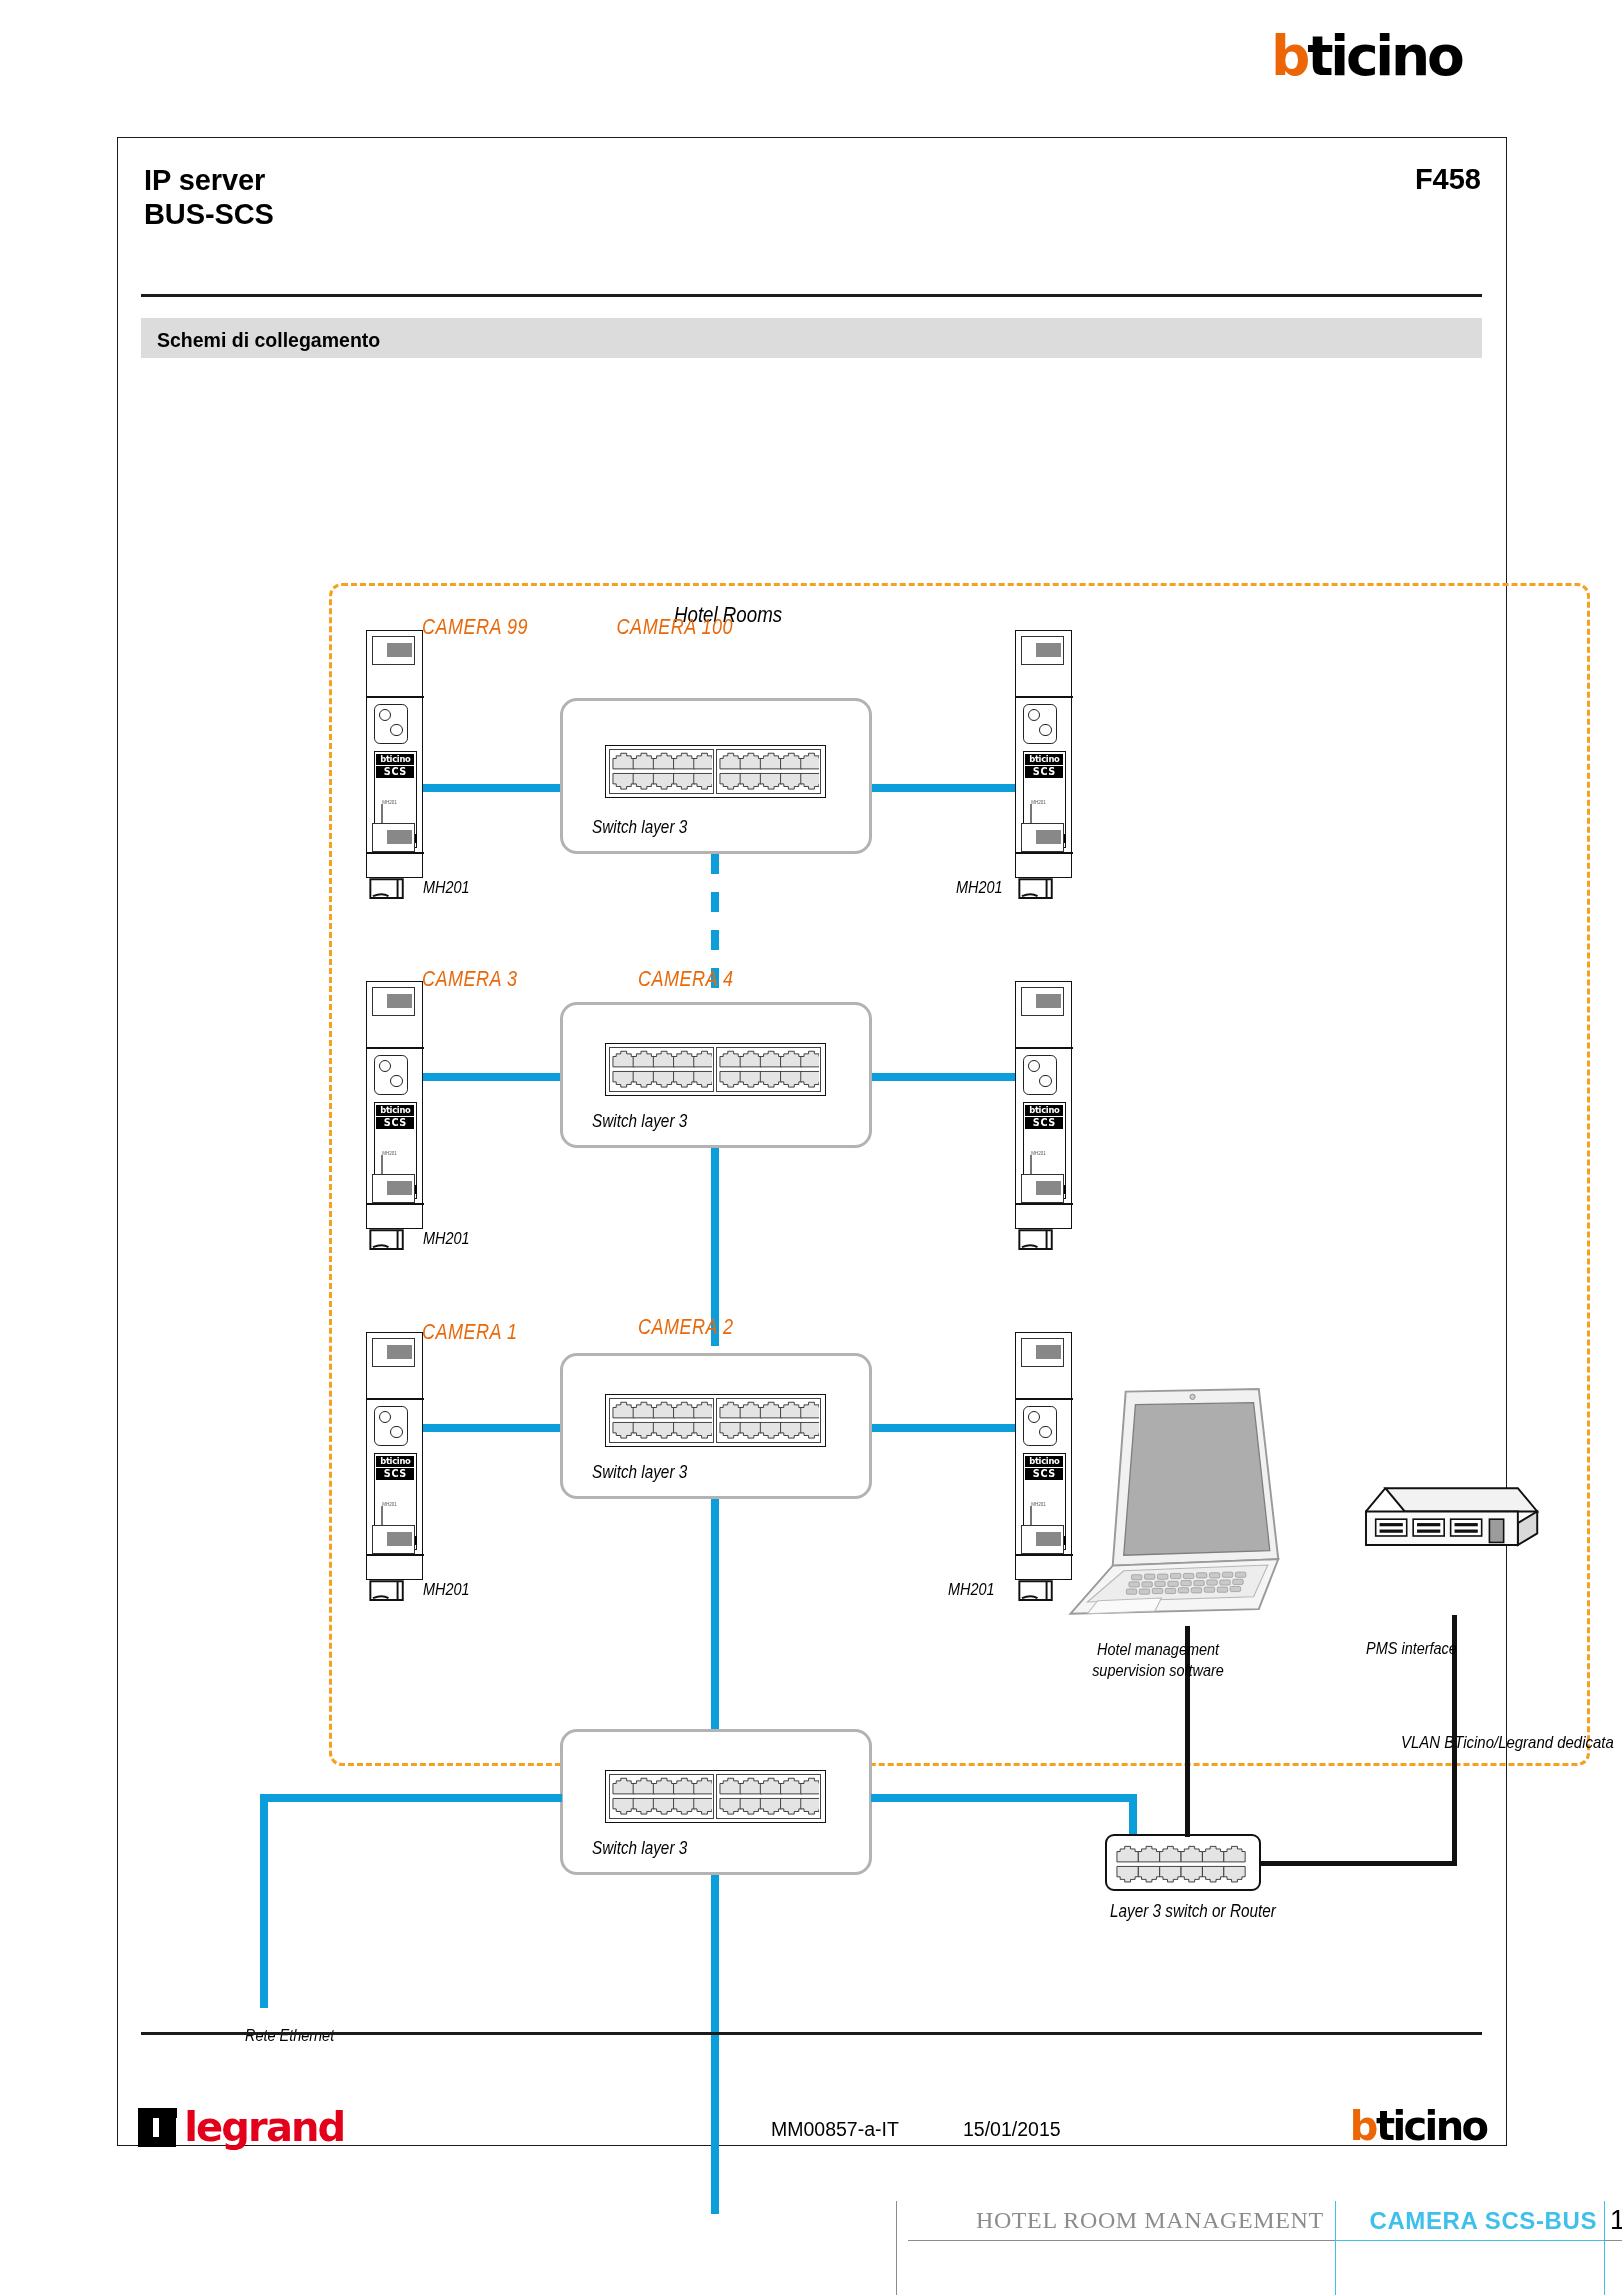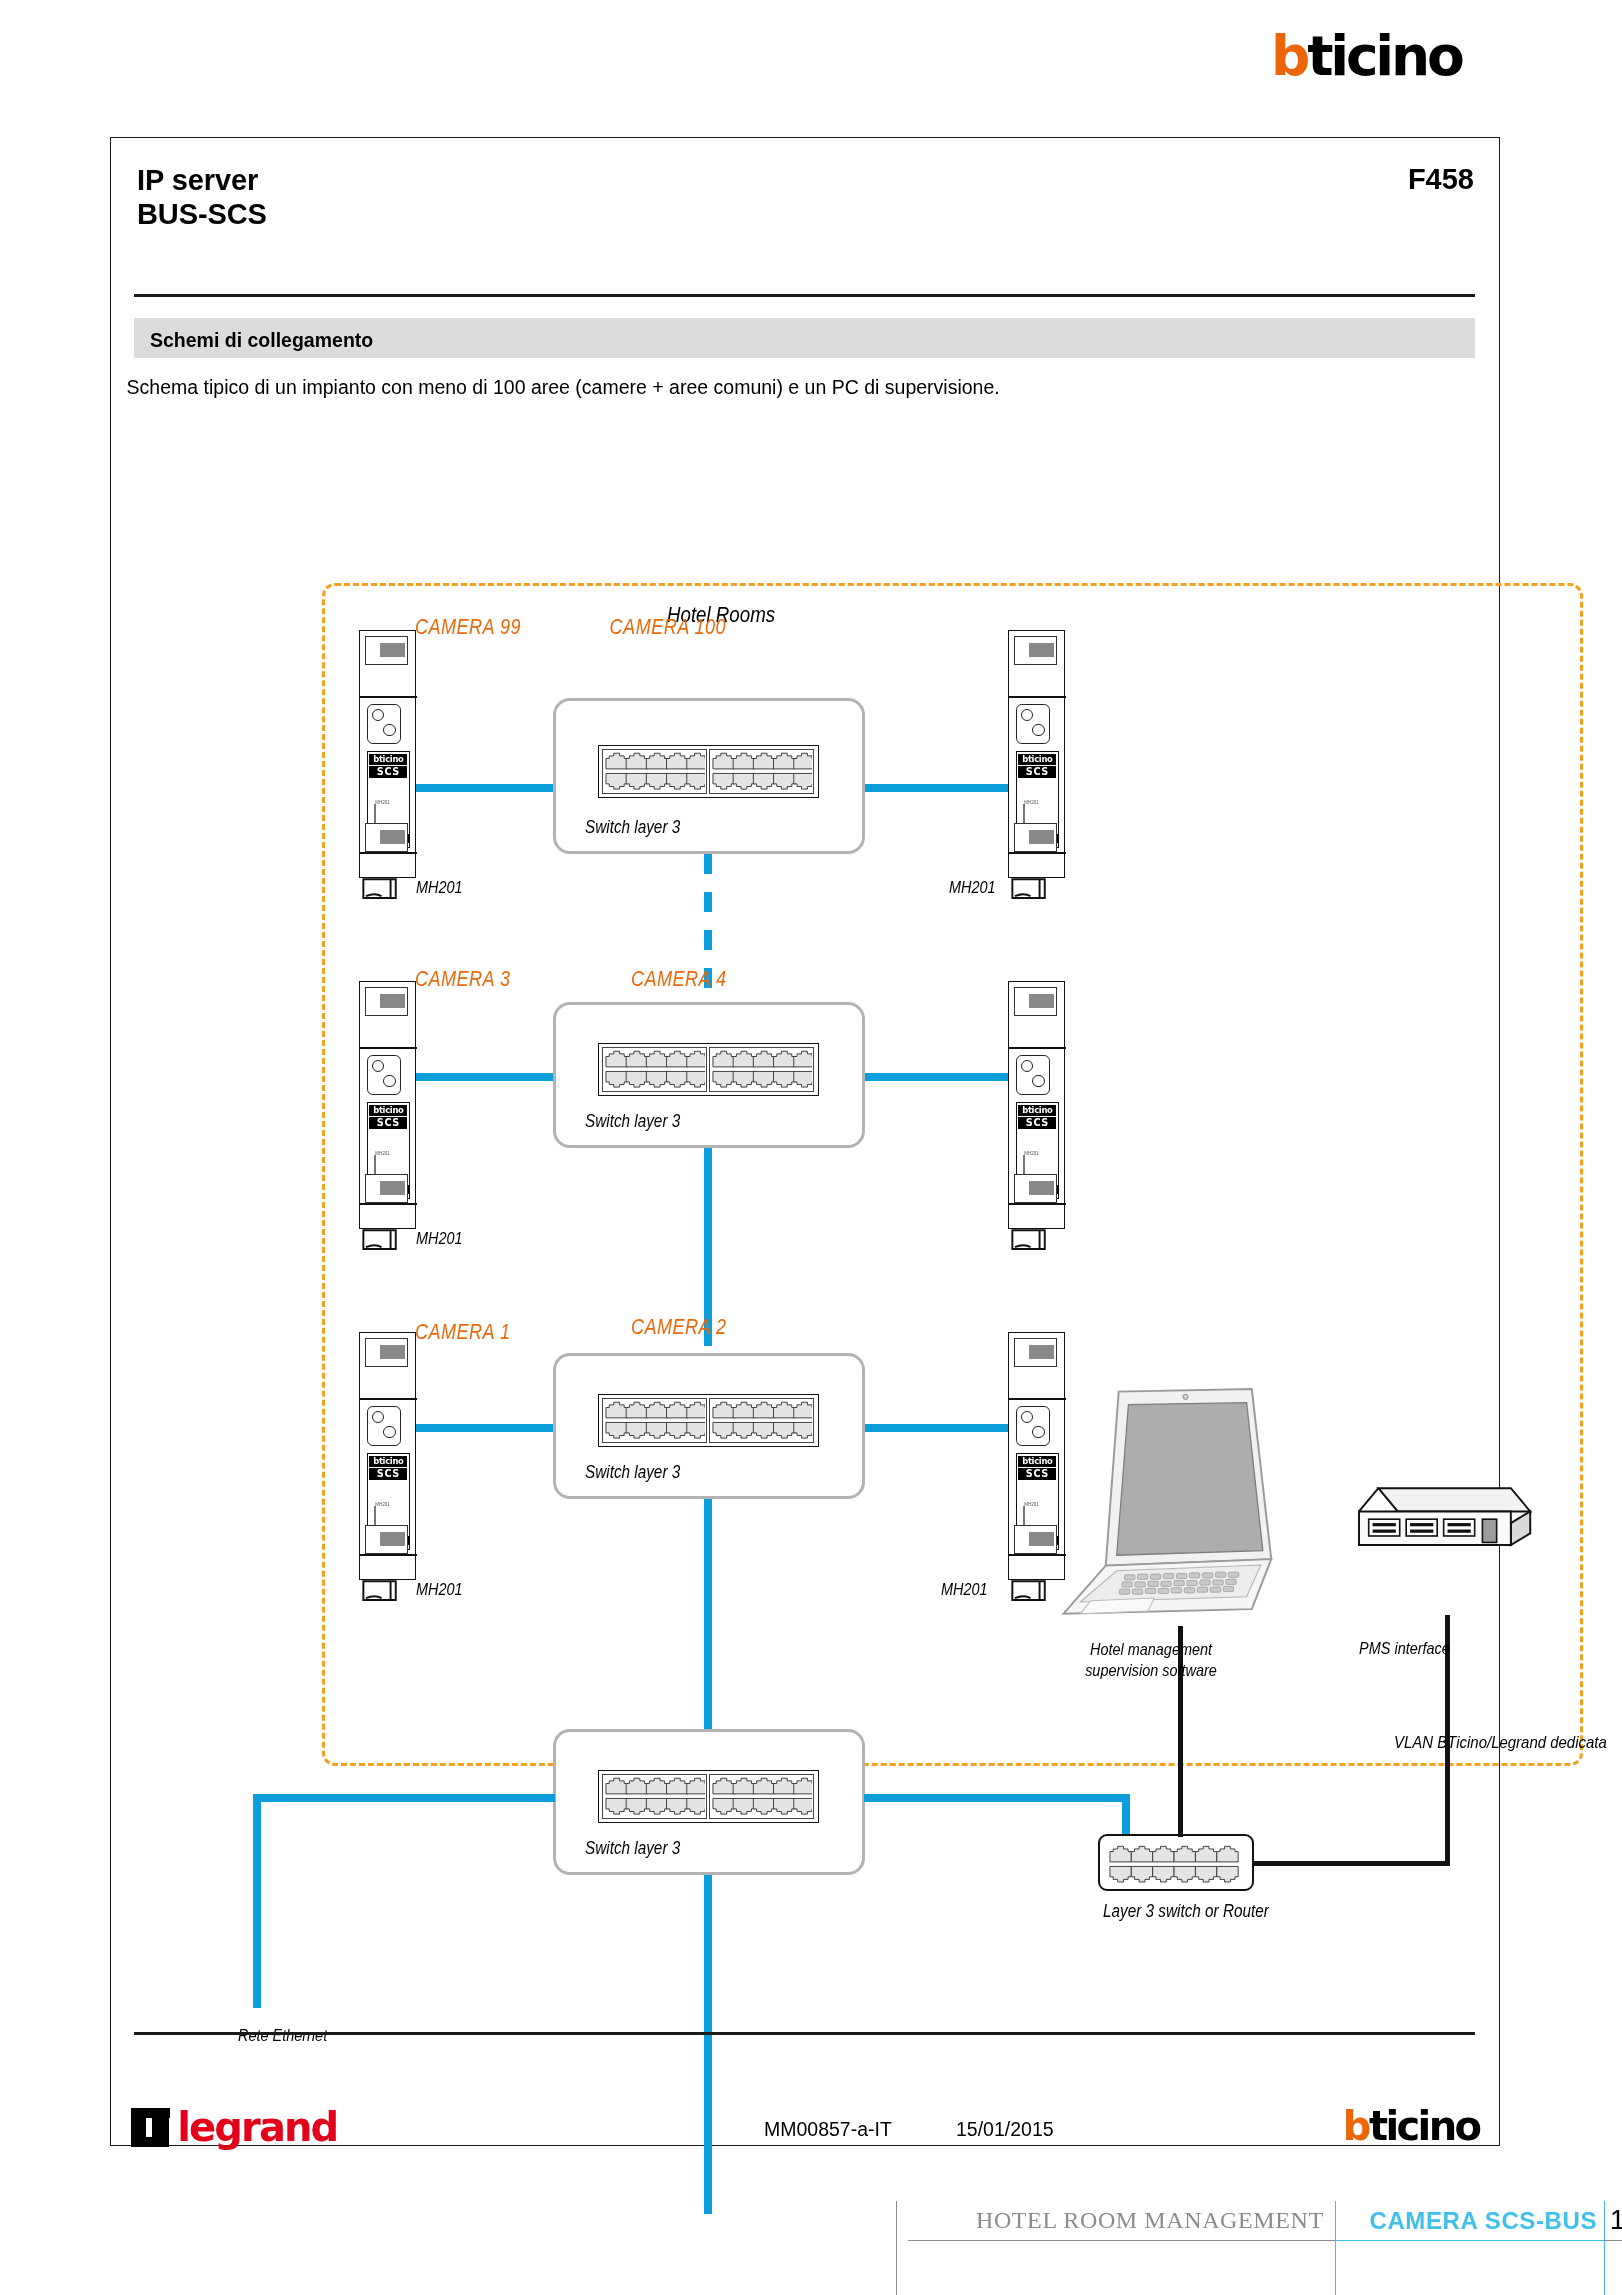--- a/index.html
+++ b/index.html
@@ -9,21 +9,21 @@
   
   .brand-bticino{display:inline-flex;align-items:center;line-height:1;}
   .bt-b{font-weight:bold;letter-spacing:-0.06em;}
   .bt-b .o{color:#EC6608;}
   .bt-b .k{color:#000;}
 
   #top-logo{position:absolute;left:1271px;top:29px;width:312px;height:49px;}
   #top-logo .glyph{font-family:"DejaVu Sans",sans-serif;font-weight:bold;font-size:55px;letter-spacing:-3.2px;}
 
   
-  #frame{position:absolute;left:110px;top:137px;width:1390px;height:2009px;
+  #frame{position:absolute;left:117px;top:137px;width:1390px;height:2009px;
          border:1.9px solid #1b1b1b;background:#fff;box-sizing:border-box;}
 
   
   #title{position:absolute;left:26px;top:25px;font-size:29px;font-weight:bold;color:#000;line-height:1.18;letter-spacing:-0.1px;}
   #code{position:absolute;right:25px;top:25px;font-size:29px;font-weight:bold;color:#000;}
   #hrule{position:absolute;left:23.4px;top:156px;width:1341px;height:3.2px;background:#1b1b1b;}
 
   #sec-band{position:absolute;left:23.4px;top:180px;width:1341px;height:40px;background:#dcdcdc;}
   #sec-band span{position:absolute;left:15.6px;top:11px;font-size:19.5px;font-weight:bold;color:#000;}
 
@@ -131,21 +131,20 @@
       <div>BUS-SCS</div>
     </div>
     <div id="code">F458</div>
 
     <div id="hrule"></div>
 
     <div id="sec-band">
       <span>Schemi di collegamento</span>
     </div>
 
-    <div id="intro">Schema tipico di un impianto con meno di 100 aree (camere + aree comuni) e un PC di  supervisione.</div>
 
     <div id="diagram">
 
       <div class="vlan"></div>
       <div class="vlan-note">VLAN BTicino/Legrand dedicata</div>
 
       <div class="hotel-rooms">Hotel Rooms</div>
 
       <div class="cam-label" style="left:304px;top:197px;">CAMERA 99</div>
       <div class="cam-label r" style="right:771px;top:197px;">CAMERA 100</div>

